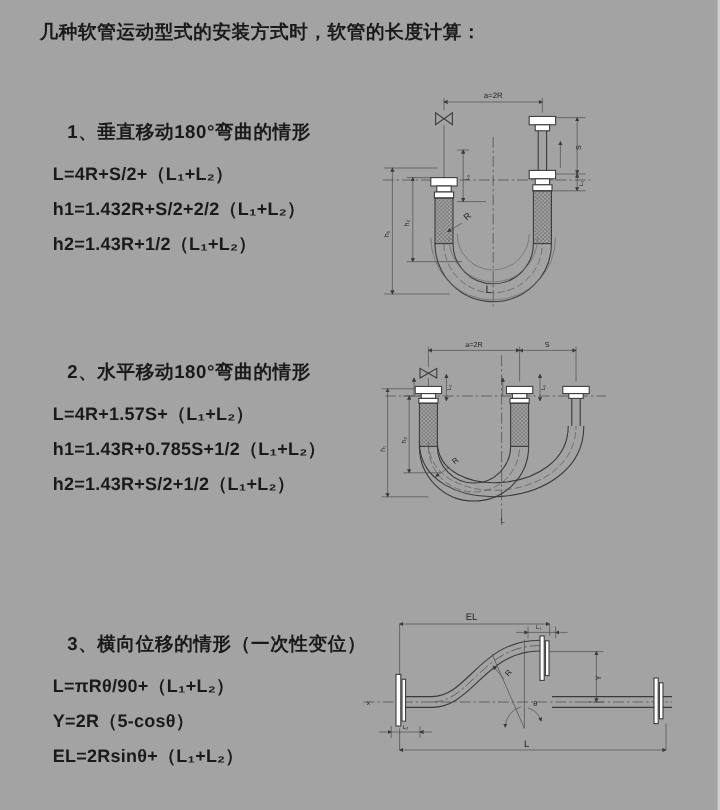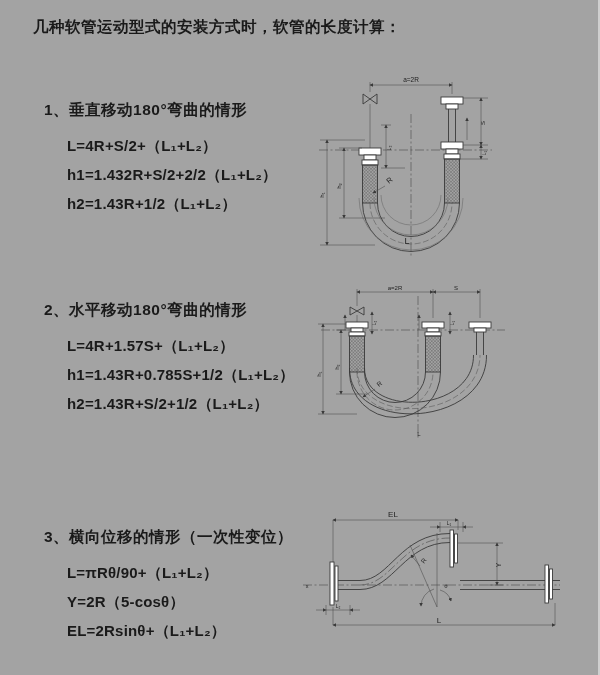--- a/index.html
+++ b/index.html
@@ -1,22 +1,22 @@
 <!DOCTYPE html>
 <html><head>
 <meta charset="utf-8">
 <style>
   html,body{margin:0;padding:0;background:#ffffff;}
   .page{position:relative;width:600px;height:675px;background:#a3a3a3;overflow:hidden;
         font-family:"Liberation Sans","DejaVu Sans",sans-serif;color:#1a1a1a;}
   .page-border-right{position:absolute;right:0;top:0;width:2px;height:675px;background:#cfcfcf;}
   .doc-title{position:absolute;left:33px;top:17px;font-size:15.5px;font-weight:bold;letter-spacing:0.5px;}
   .section{position:absolute;left:44px;}
-  .section .heading{font-size:15.5px;font-weight:bold;letter-spacing:0.5px;margin-bottom:10px;}
-  .section .formula{font-size:15px;font-weight:600;letter-spacing:0.2px;line-height:29px;margin-left:23px;white-space:nowrap;}
+  .section .heading{font-size:15.5px;font-weight:bold;letter-spacing:0.5px;margin-bottom:10px;margin-left:12px;}
+  .section .formula{font-size:15px;font-weight:600;letter-spacing:0.2px;line-height:29px;white-space:nowrap;}
   #sec1{top:100px;} #sec2{top:300px;} #sec3{top:527px;}
   .diagram{position:absolute;}
   #dg1{left:315px;top:68px;} #dg2{left:315px;top:282px;} #dg3{left:298px;top:503px;}
   svg .ln{stroke:#3a3a3a;stroke-width:0.9;fill:none;}
   svg .fillrect{stroke:#3a3a3a;stroke-width:0.9;fill:#fff;}
   svg .thin{stroke:#4a4a4a;stroke-width:0.55;fill:none;}
   svg .chain{stroke:#4a4a4a;stroke-width:0.6;fill:none;stroke-dasharray:9 2.5 2 2.5;}
   svg .dash{stroke:#555;stroke-width:0.55;fill:none;stroke-dasharray:6 2.5;}
   svg .ghost{stroke:#6b6b6b;stroke-width:0.6;fill:none;}
   svg text{font-family:"Liberation Sans","DejaVu Sans",sans-serif;fill:#222;}

